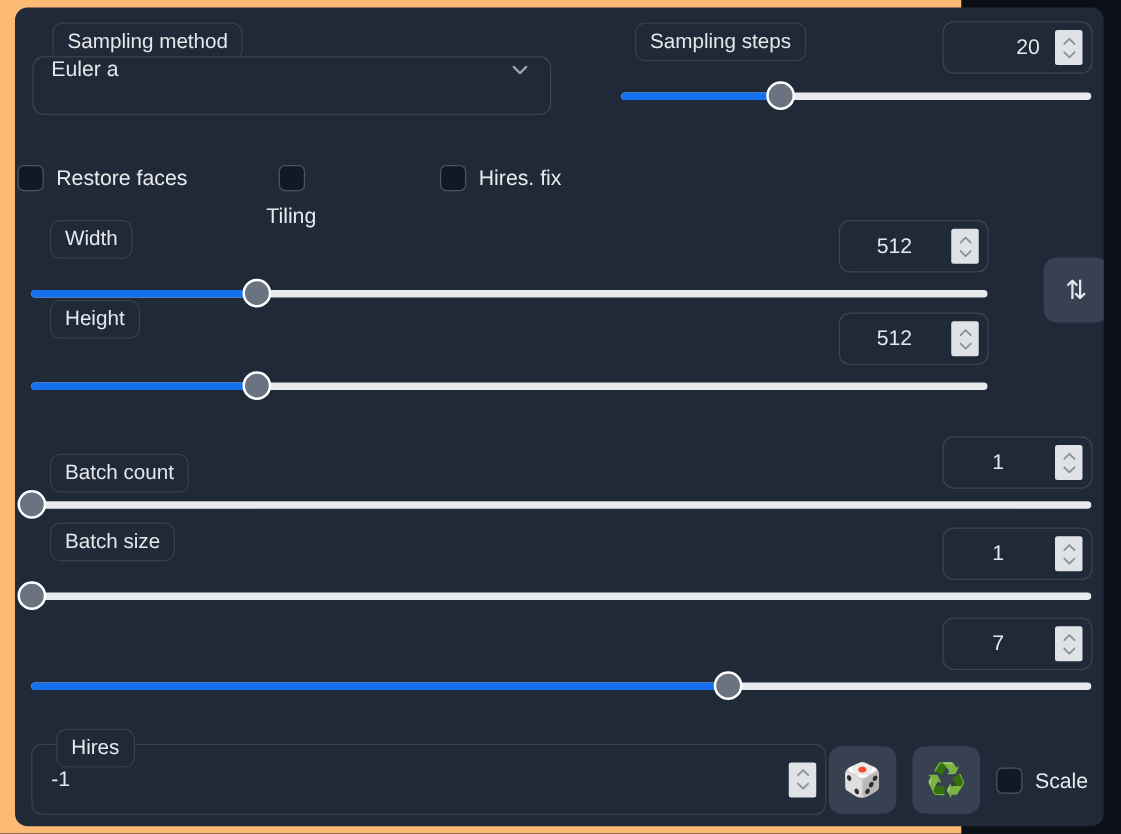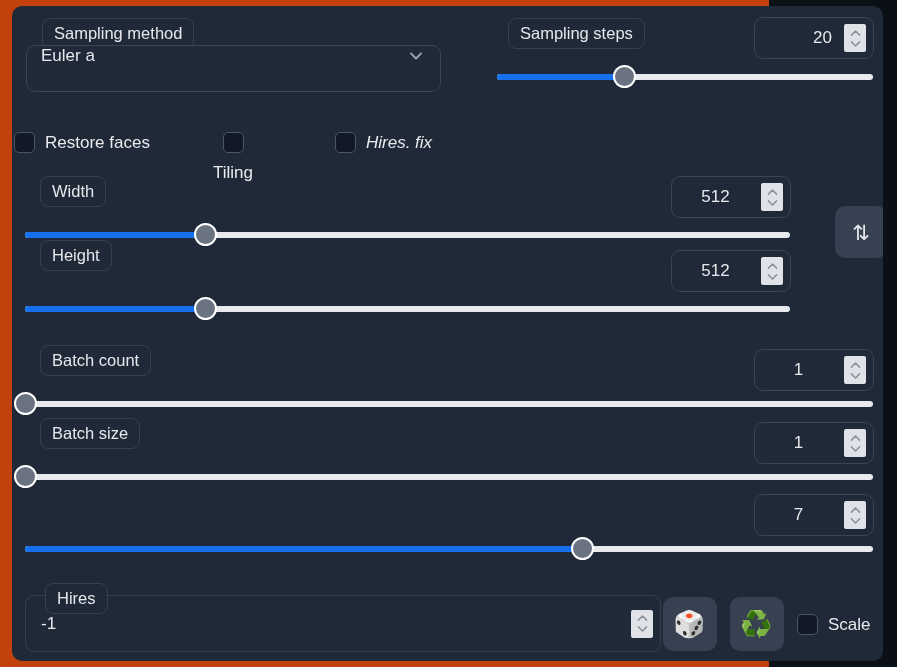--- a/index.html
+++ b/index.html
@@ -9,21 +9,21 @@
     height: 667px;
     overflow: hidden;
     background: #0b1017;
     font-family: "Liberation Sans", sans-serif;
   }
 
   #app {
     position: relative;
     width: 769px;
     height: 667px;
-    background: #c2410c;
+    background: #fdba74;
   }
 
   
   .panel {
     position: absolute;
     left: 12px;
     top: 6px;
     width: 871px;
     height: 655px;
     background: #1f2937;
@@ -233,21 +233,21 @@
     <div class="cbwrap" style="left:2px; top:126px;">
       <span class="cbox"></span>
       <span class="cblabel">Restore faces</span>
     </div>
 
     <div class="cbwrap" style="left:201px; top:126px;flex-direction:column;">
       <span class="cbox"></span>
       <span class="cblabel">Tiling</span>
     </div>
 
-    <div class="cbwrap" style="left:323px; top:126px;font-style:italic;">
+    <div class="cbwrap" style="left:340px; top:126px;">
       <span class="cbox"></span>
       <span class="cblabel">Hires. fix</span>
     </div>
 
     <span class="pill abs" style="left:28px; top:170px;">Width</span>
 
     <div class="numfield" style="left:659px; top:170px; width:120px; height:42px;">
       <span class="numval">512</span>
       <span class="spinner">
         <svg viewBox="0 0 16 10" fill="none" stroke="#8a9099" stroke-width="1.8" stroke-linecap="round" stroke-linejoin="round">
@@ -282,21 +282,21 @@
     <div class="slider" style="left:13px; top:292px; width:765px;">
       <div class="track"></div>
       <div class="fill" style="width:23.6%"></div>
       <div class="thumb" style="left:23.6%"></div>
     </div>
 
     <div class="swapbtn" style="left:823px; top:200px;">
       <span>⇅</span>
     </div>
 
-    <span class="pill abs" style="left:28px; top:339px;">Batch count</span>
+    <span class="pill abs" style="left:28px; top:357px;">Batch count</span>
 
     <div class="numfield" style="left:742px; top:343px; width:120px; height:42px;">
       <span class="numval">1</span>
       <span class="spinner">
         <svg viewBox="0 0 16 10" fill="none" stroke="#8a9099" stroke-width="1.8" stroke-linecap="round" stroke-linejoin="round">
           <polyline points="3 7 8 2 13 7"></polyline>
         </svg>
         <svg viewBox="0 0 16 10" fill="none" stroke="#8a9099" stroke-width="1.8" stroke-linecap="round" stroke-linejoin="round">
           <polyline points="3 3 8 8 13 3"></polyline>
         </svg>

